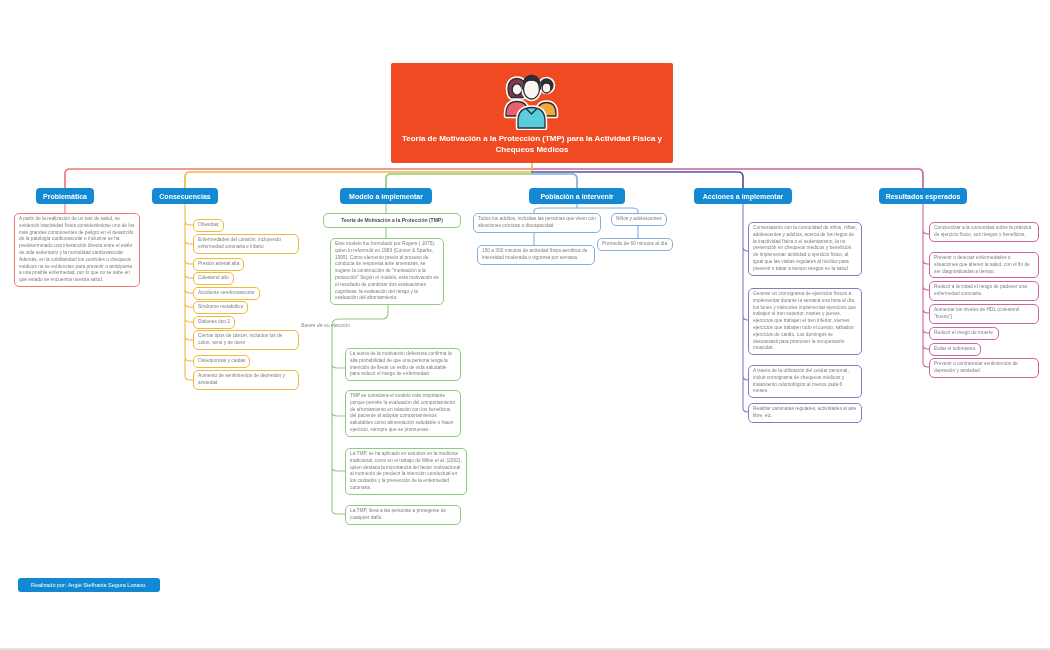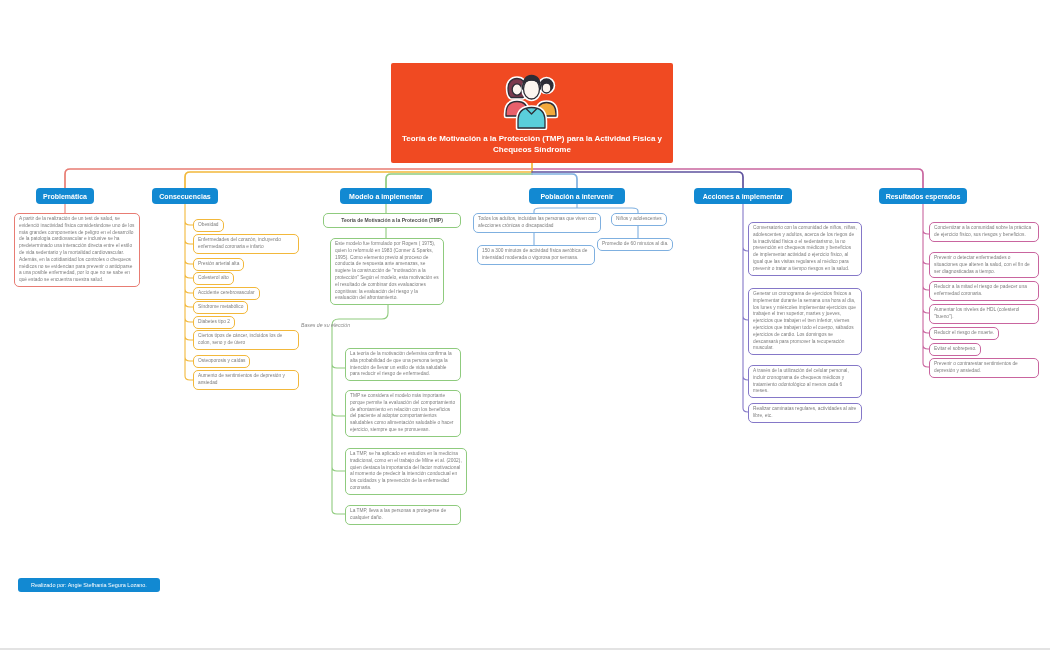--- a/index.html
+++ b/index.html
@@ -129,21 +129,21 @@
         <path d="M19 56 L19 49 C19 39.5 24 35.5 32.5 35.5 C41 35.5 46 39.5 46 49 L46 56 Z"></path>
         <ellipse cx="32.5" cy="17" rx="8" ry="10"></ellipse>
       </g>
       <g stroke="#2D2D36" stroke-width="1.3" stroke-linejoin="round">
         <ellipse cx="32.5" cy="17" rx="8" ry="10" fill="#FDF6F0"></ellipse>
         <path d="M23.5 17 C23.5 8 27 3.5 32.5 3.5 C38 3.5 41.5 8 41.5 17 C41.5 13.5 40 10.5 38 9.5 C35 8 30 8 27 9.5 C25 10.5 23.5 13.5 23.5 17 Z" fill="#2D2D36"></path>
         <path d="M19 56 L19 49 C19 39.5 24 35.5 32.5 35.5 C41 35.5 46 39.5 46 49 L46 56 Z" fill="#5ACFDB"></path>
         <path d="M27 36.5 L32.5 42 L38 36.5" fill="none"></path>
       </g>
     </svg>
-    <div class="center-title">Teoría de Motivación a la Protección (TMP) para la Actividad Física y Chequeos Síndrome</div>
+    <div class="center-title">Teoría de Motivación a la Protección (TMP) para la Actividad Física y Chequeos Médicos</div>
   </div>
 
   <div class="btn" style="left:36px;top:188px;width:58px;">Problemática</div>
   <div class="btn" style="left:152px;top:188px;width:66px;">Consecuencias</div>
   <div class="btn" style="left:340px;top:188px;width:92px;">Modelo a implementar</div>
   <div class="btn" style="left:529px;top:188px;width:96px;">Población a intervenir</div>
   <div class="btn" style="left:694px;top:188px;width:98px;">Acciones a implementar</div>
   <div class="btn" style="left:879px;top:188px;width:88px;">Resultados esperados</div>
 
   <div class="box bd-red" style="left:14px;top:213px;width:126px;">A partir de la realización de un test de salud, se evidenció inactividad física considerándose uno de los más grandes componentes de peligro en el desarrollo de la patología cardiovascular e inclusive se ha predeterminado una interacción directa entre el estilo de vida sedentario y la mortalidad cardiovascular. Además, en la cotidianidad los controles o chequeos médicos no se evidencian para prevenir o anticiparse a una posible enfermedad, por lo que no se sabe en qué estado se encuentra nuestra salud.</div>

